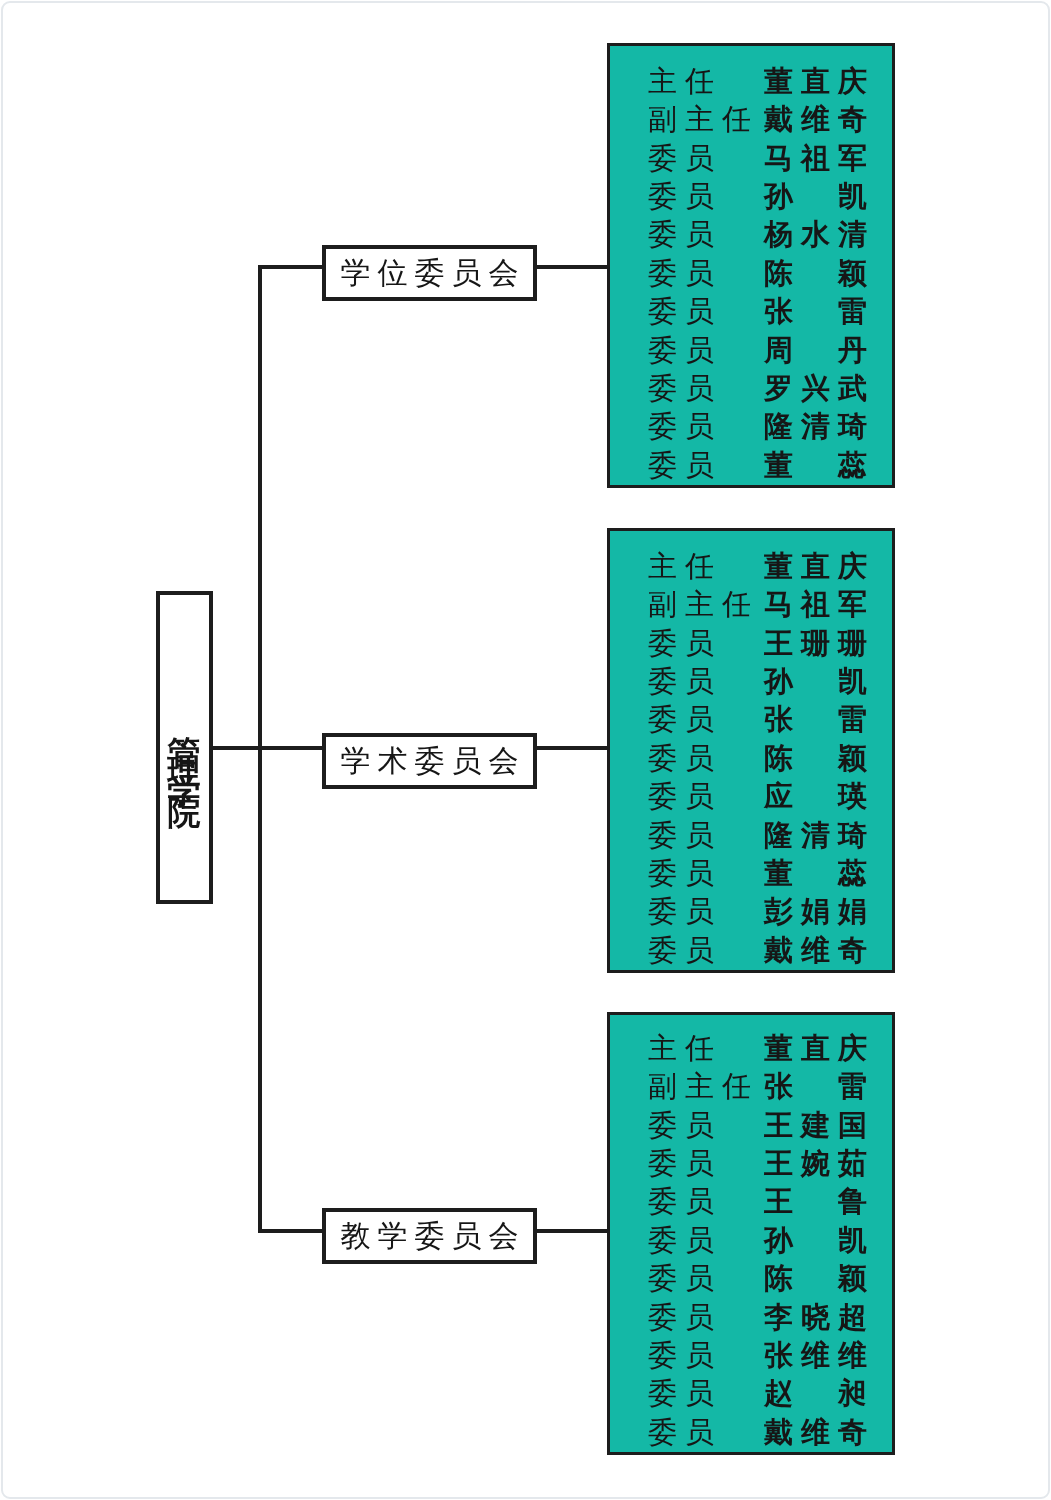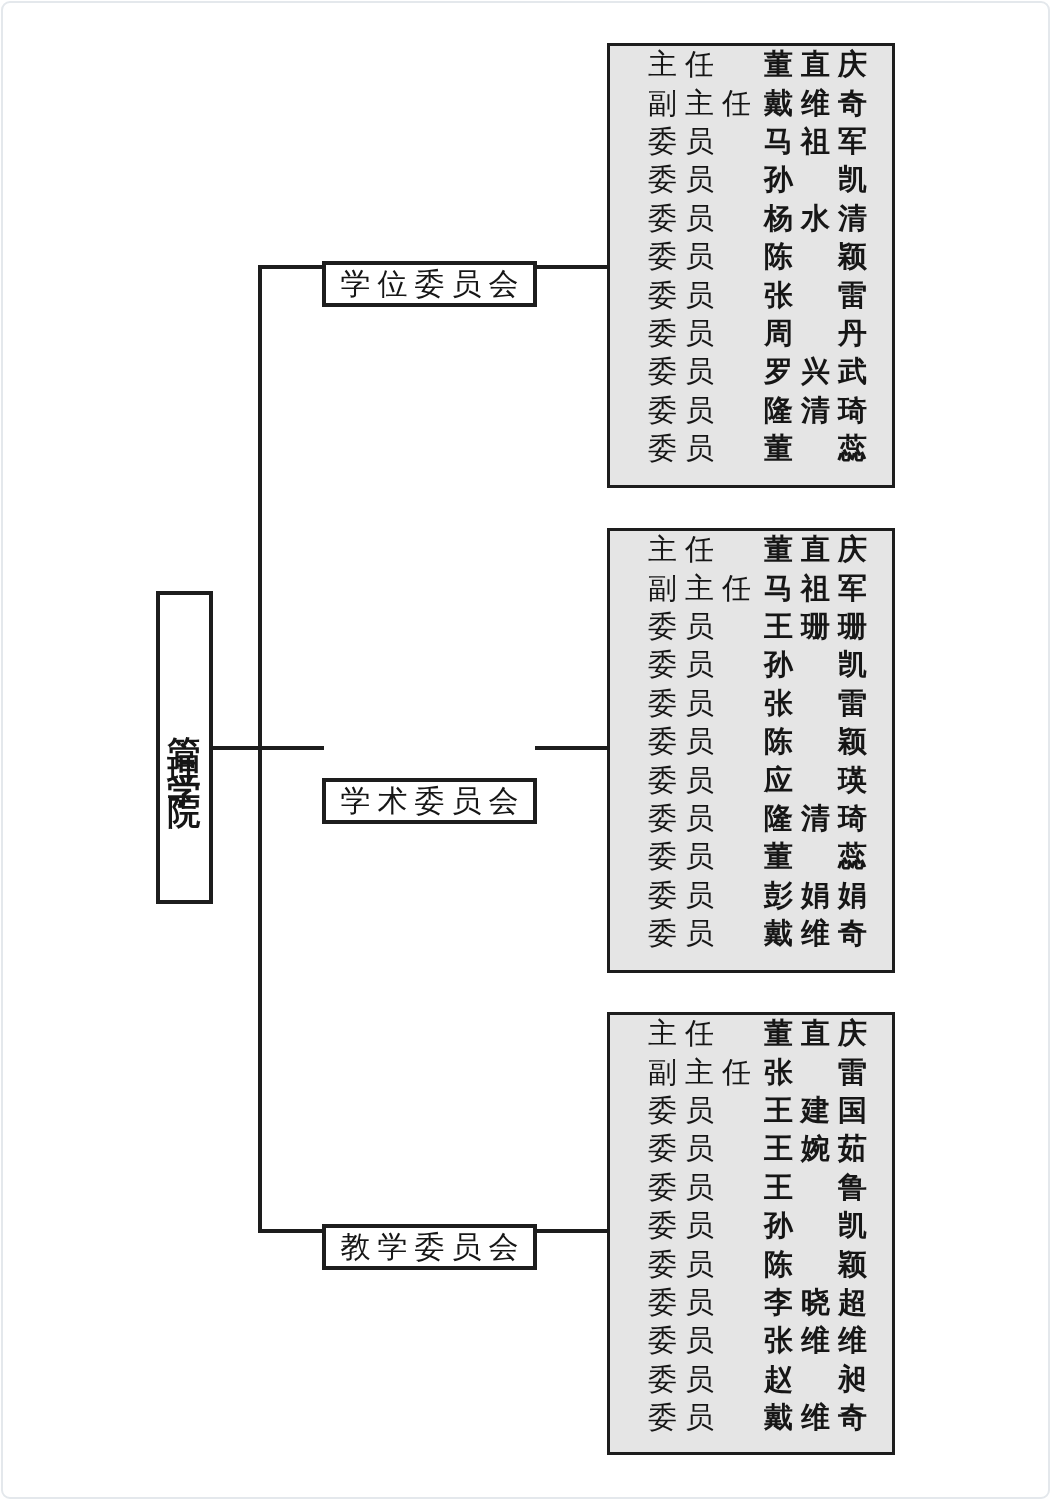--- a/index.html
+++ b/index.html
@@ -38,49 +38,48 @@
     text-orientation: upright;
     font-size: 33px;
     font-weight: bold;
     letter-spacing: 19px;
     color: #161616;
     line-height: 1;
   }
   .committee-box {
     position: absolute;
     left: 322px;
-    width: 215px; height: 46px;
+    width: 215px; height: 56px;
     box-sizing: border-box;
     border: 4px solid #1d1d1d;
     display: flex;
     align-items: center;
     justify-content: center;
     background: #ffffff;
-    margin-top: 16px;
   }
   .committee-box.c1 { top: 245px; }
-  .committee-box.c2 { top: 762px; }
+  .committee-box.c2 { top: 733px; }
   .committee-box.c3 { top: 1208px; }
   .committee-label {
     font-size: 30px;
     letter-spacing: 7px;
     text-indent: 7px;
     color: #161616;
     white-space: nowrap;
   }
   .member-box {
     position: absolute;
     left: 607px;
     width: 288px;
     box-sizing: border-box;
     border: 3px solid #1d1d1d;
-    background: #e5e5e5;
+    background: #14b8a6;
     display: flex;
     flex-direction: column;
-    justify-content: flex-start;
+    justify-content: flex-end;
     padding-left: 38px;
   }
   .member-box.m1 { top: 43px;   height: 445px; }
   .member-box.m2 { top: 528px;  height: 445px; }
   .member-box.m3 { top: 1012px; height: 443px; }
   .member-row {
     display: flex;
     align-items: center;
     height: 38.4px;
     font-size: 29px;

